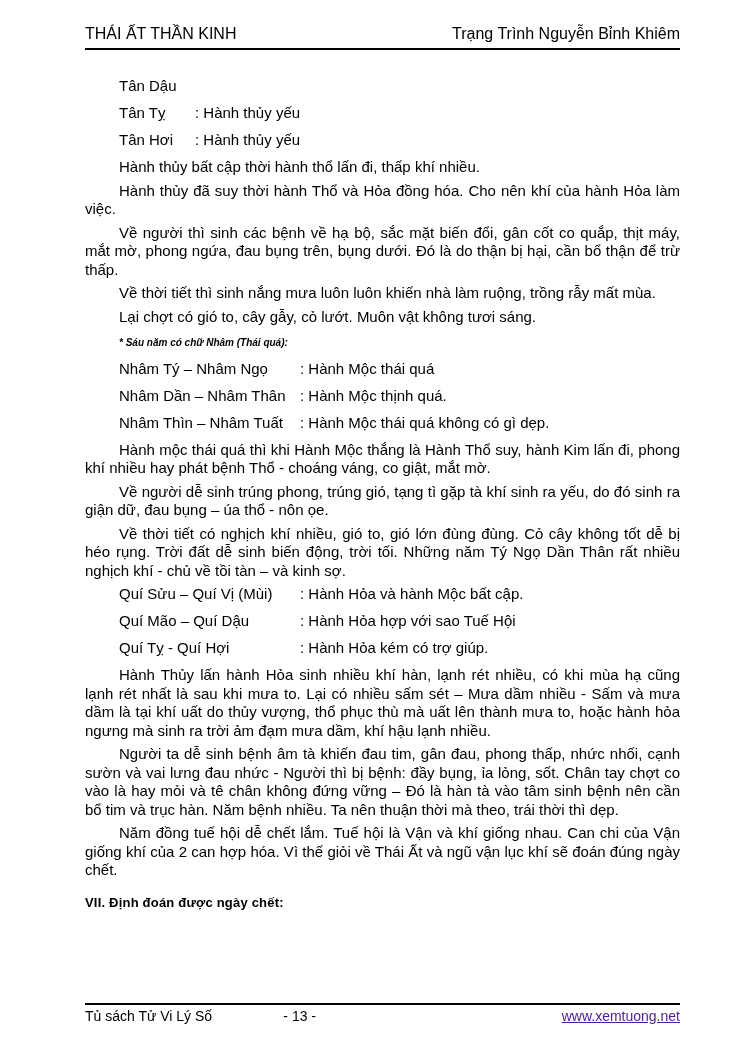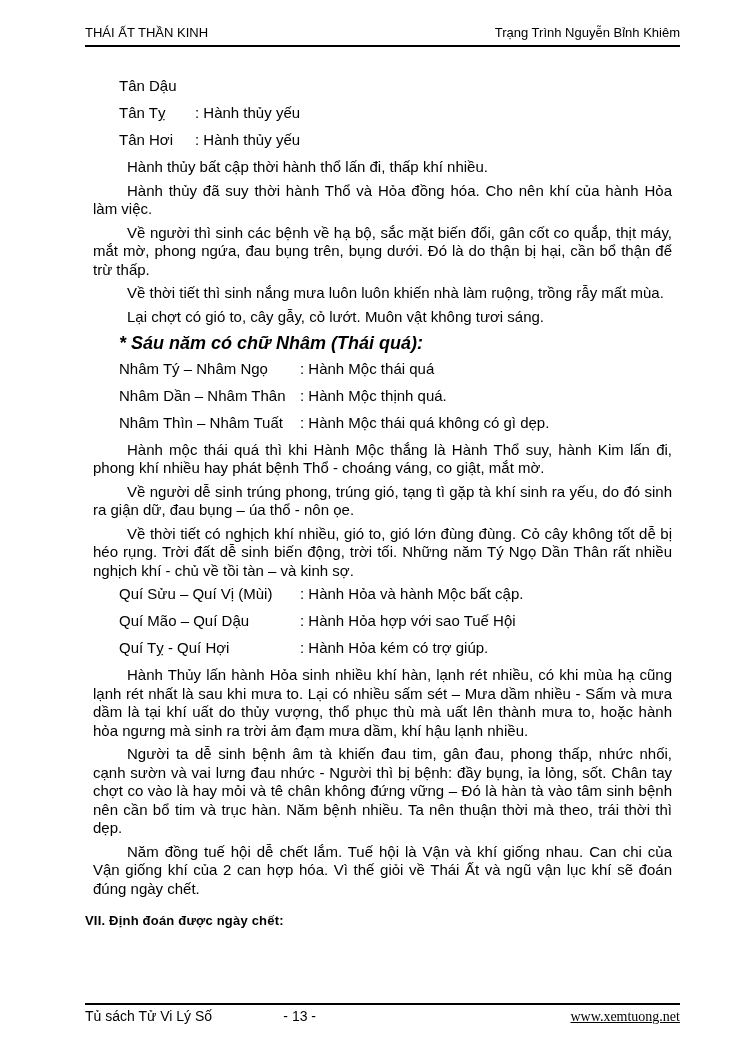--- a/index.html
+++ b/index.html
@@ -5,51 +5,51 @@
   html,body{margin:0;padding:0;background:#e8e8e8;}
   .page{
     width:744px;height:1051px;background:#ffffff;position:relative;
     margin:0 auto;font-family:"Liberation Sans",sans-serif;color:#000;
     overflow:hidden;
   }
   
   .header{
     position:absolute;top:25px;left:85px;width:595px;
     display:flex;justify-content:space-between;align-items:flex-end;
-    font-size:13px;padding-bottom:5px;border-bottom:2px solid #000;
+    font-size:16px;padding-bottom:5px;border-bottom:2px solid #000;
   }
   
   .content{
     position:absolute;top:77px;left:85px;width:595px;
     font-size:15px;line-height:18.5px;
   }
-  .para{margin:5px 8px;text-align:justify;text-indent:34px;}
+  .para{margin:5px 0;text-align:justify;text-indent:34px;}
   .def-row{display:flex;margin:0 0 8.5px 0;padding-left:34px;align-items:flex-end;}
   .def-row .term{flex:0 0 auto;}
   .tan .term{width:76px;}
   .nham .term{width:181px;}
   .qui .term{width:181px;}
   .def-row .definition{flex:1;}
   .sub-heading{
     font-weight:bold;font-style:italic;margin:8px 0 7px 0;padding-left:34px;
-    font-size:18px;
+    font-size:10px;
   }
   .section-heading{
     font-weight:bold;font-size:13px;margin:14px 0 0 0;letter-spacing:.2px;
   }
   
   .footer{
     position:absolute;top:1003px;left:85px;width:595px;
     border-top:2px solid #000;padding-top:3px;
     display:flex;font-size:14px;
   }
   .footer .f-left{flex:1;text-align:left;}
   .footer .f-center{flex:1;text-align:left;}
   .footer .f-right{flex:1;text-align:right;}
-  .footer a{color:#000000;text-decoration:underline;cursor:pointer;font-family:Liberation Serif, serif;}
+  .footer a{color:#4c1d95;text-decoration:underline;cursor:pointer;}
 </style>
 </head>
 <body>
 
 <div class="page">
 
   <div class="header">
     <span>THÁI ẤT THẦN KINH</span>
     <span>Trạng Trình Nguyễn Bỉnh Khiêm</span>
   </div>

